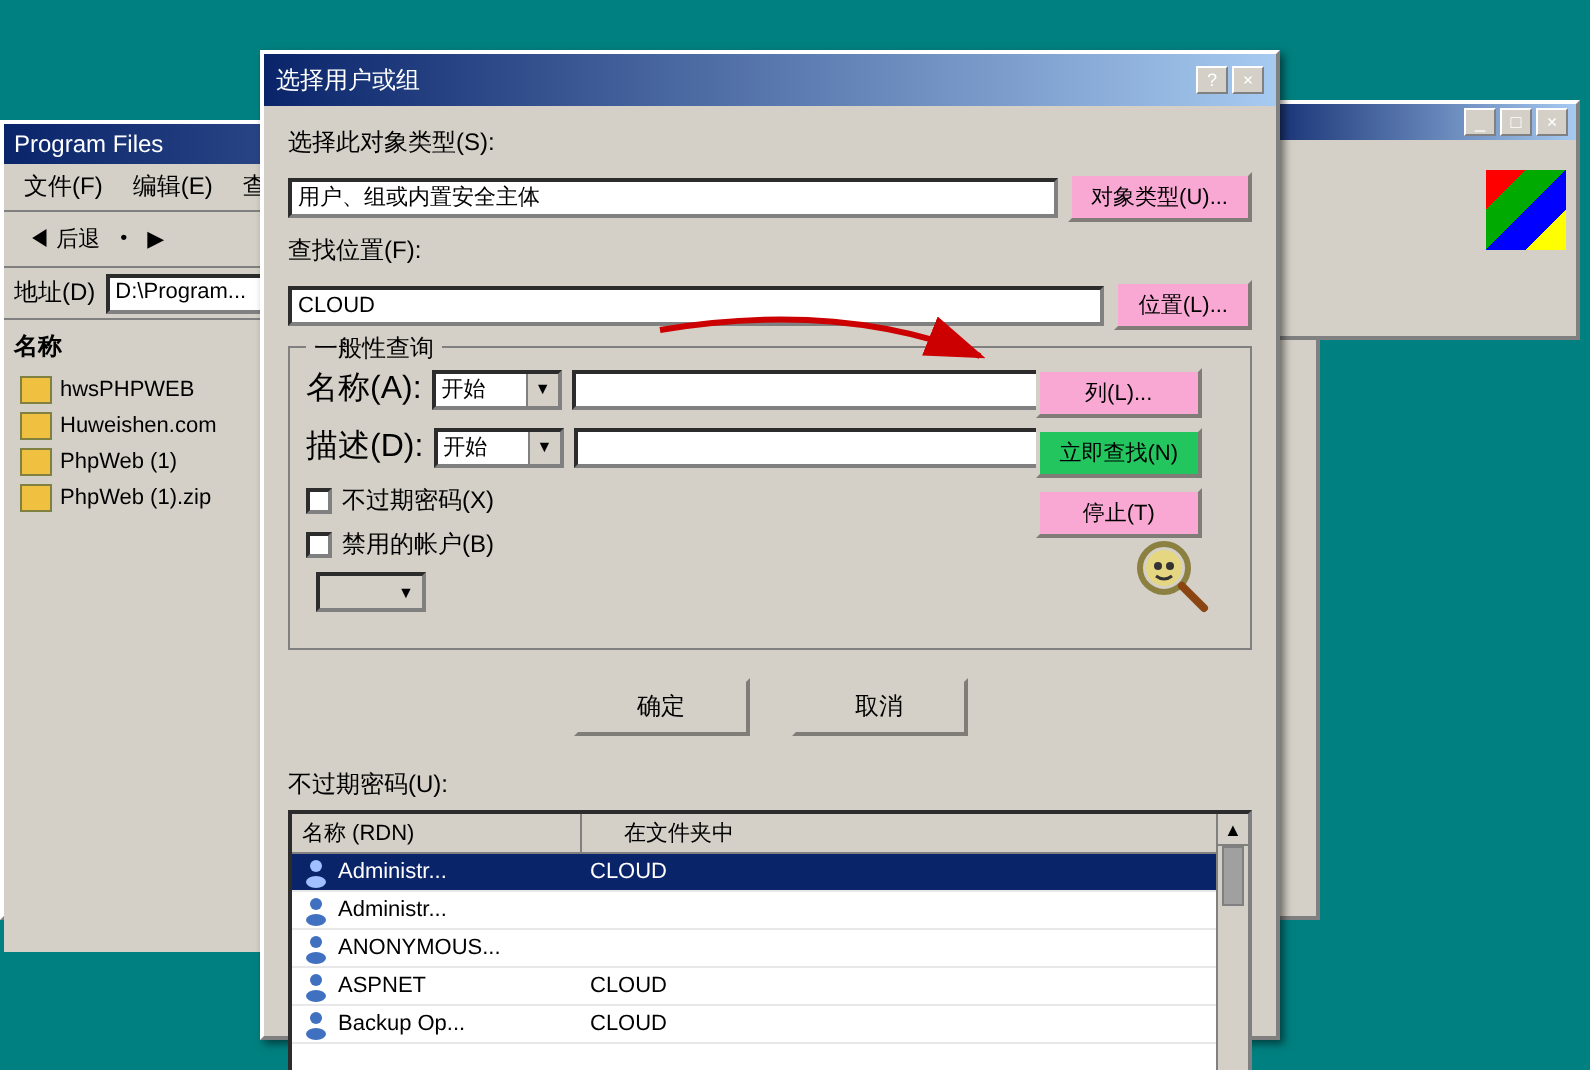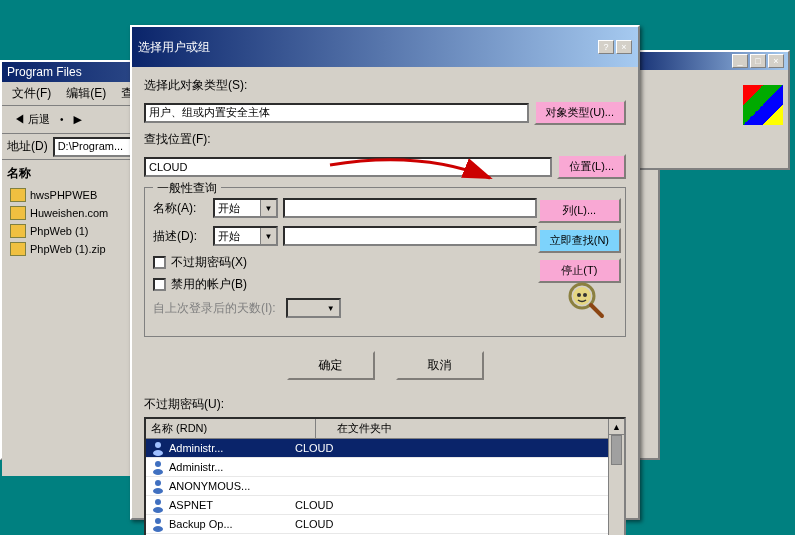--- a/index.html
+++ b/index.html
@@ -181,21 +181,21 @@
       box-shadow: 2px 2px 4px rgba(0,0,0,0.5);
     }
 
     .dialog-title {
       background: linear-gradient(to right, #0a246a, #a6caf0);
       color: white;
       padding: 3px 6px;
       display: flex;
       align-items: center;
       justify-content: space-between;
-      height: 40px;
+      height: 26px;
       font-size: 12px;
     }
 
     .dialog-title .controls {
       display: flex;
       gap: 2px;
     }
 
     .dialog-body {
       padding: 10px 12px;
@@ -233,21 +233,21 @@
 
     .inner-form-row {
       display: flex;
       align-items: center;
       margin-bottom: 8px;
       gap: 5px;
     }
 
     .inner-label {
       min-width: 55px;
-      font-size: 12px;
+      font-size: 16px;
     }
 
     .combo-box {
       width: 60px;
       height: 20px;
       border: 2px inset #808080;
       background: white;
       font-size: 11px;
       display: flex;
       align-items: center;
@@ -443,30 +443,29 @@
       <div class="checkbox-row">
         <div class="checkbox"></div>
         <span>不过期密码(X)</span>
       </div>
       <div class="checkbox-row">
         <div class="checkbox"></div>
         <span>禁用的帐户(B)</span>
       </div>
 
       <div class="inner-form-row" style="margin-top:5px;">
-        <span style="font-size:12px;color:#808080;">自上次登录后的天数(I):</span>
         <div style="width:55px;height:20px;border:2px inset #808080;background:#d4d0c8;margin-left:5px;display:flex;align-items:center;">
           <span style="flex:1;"></span>
           <span style="width:16px;font-size:8px;text-align:center;">▼</span>
         </div>
       </div>
 
-      <div style="position:absolute;right:4px;top:10px;display:flex;flex-direction:column;gap:5px;">
+      <div style="position:absolute;right:24px;top:10px;display:flex;flex-direction:column;gap:5px;">
         <button class="form-btn">列(L)...</button>
-        <button class="form-btn" style="background:#7dd3fc;">立即查找(N)</button>
+        <button class="form-btn" style="background:#22c55e;">立即查找(N)</button>
         <button class="form-btn">停止(T)</button>
       </div>
 
       <div style="position:absolute;right:18px;bottom:10px;">
         <svg width="45" height="45">
           <circle cx="20" cy="18" r="12" fill="none" stroke="#8b8040" stroke-width="3"></circle>
           <circle cx="20" cy="18" r="9" fill="#e8d870" stroke="none" opacity="0.8"></circle>
           <line x1="29" y1="27" x2="40" y2="38" stroke="#8b4513" stroke-width="4" stroke-linecap="round"></line>
 
           <circle cx="17" cy="17" r="2" fill="#333"></circle>
@@ -479,21 +478,21 @@
     <div class="dialog-footer">
       <button class="footer-btn">确定</button>
       <button class="footer-btn">取消</button>
     </div>
 
     <div class="results-section">
       <div class="results-label">不过期密码(U):</div>
       <div style="position:relative;border:2px inset #808080;height:165px;overflow:hidden;background:white;">
 
         <div class="results-header">
-          <div class="results-header-cell" style="width:170px;">名称 (RDN)</div>
+          <div class="results-header-cell" style="width:145px;">名称 (RDN)</div>
           <div class="results-header-cell" style="flex:1;margin-left:16px;">在文件夹中</div>
         </div>
 
         <div id="results-rows">
             <div style="display: flex; align-items: center; border-bottom: 1px solid rgb(232, 232, 232); min-height: 18px; background: rgb(10, 36, 106); color: white;">
               <div style="width: 145px; padding: 1px 4px; font-size: 11px; display: flex; align-items: center; gap: 3px;">
                 <svg width="16" height="16" style="flex-shrink: 0;">
                   <circle cx="8" cy="5" r="3" fill="#a0c0ff"></circle>
                   <ellipse cx="8" cy="13" rx="5" ry="3" fill="#a0c0ff"></ellipse>
                 </svg>

